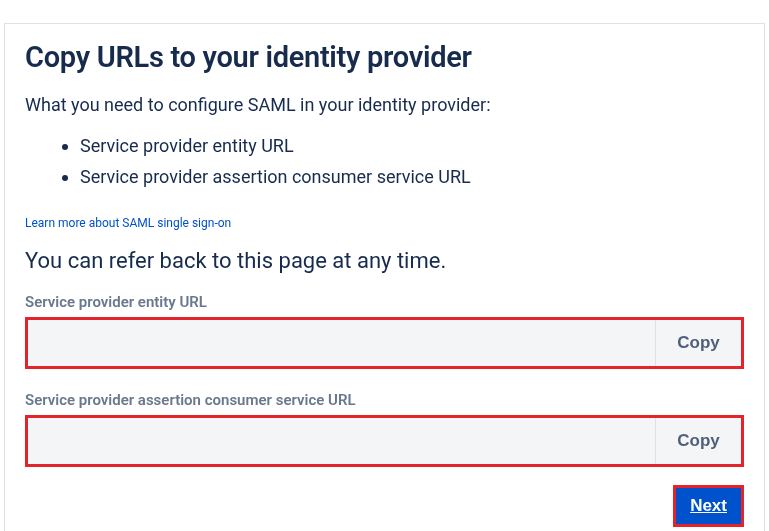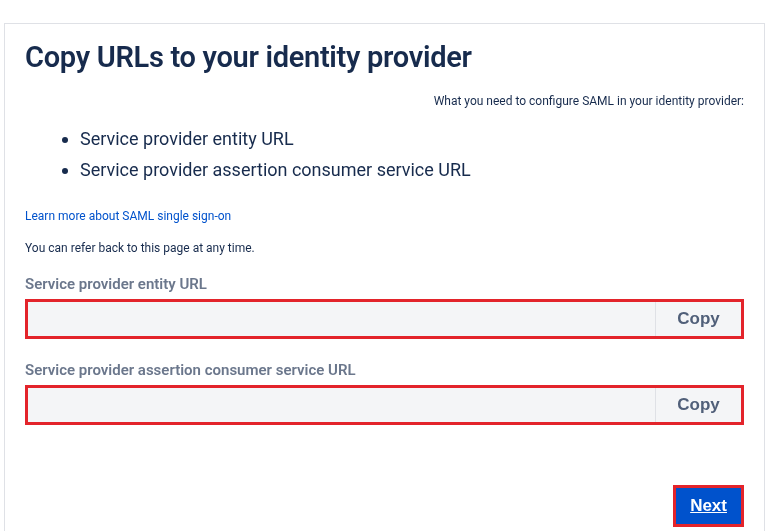--- a/index.html
+++ b/index.html
@@ -20,58 +20,57 @@
       margin-top: 19px;
     }
     .title {
       font-size: 29px;
       font-weight: 600;
       color: #172b4d;
       margin-bottom: 20px;
       letter-spacing: -0.3px;
     }
     .intro {
-      font-size: 12px;
+      font-size: 18px;
       color: #172b4d;
       margin-bottom: 16px;
-      text-align: right;
     }
     ul.bullets {
       list-style: disc;
       padding-left: 55px;
       margin-bottom: 20px;
     }
     ul.bullets li {
       font-size: 18px;
       color: #172b4d;
       line-height: 1.7;
     }
     .link {
       color: #0052cc;
       text-decoration: none;
       font-size: 12px;
       display: inline-block;
       margin-bottom: 18px;
       cursor: pointer;
     }
     .note {
-      font-size: 12px;
+      font-size: 22px;
       color: #172b4d;
       margin-bottom: 20px;
     }
     .field-label {
       font-size: 15px;
       color: #6b778c;
       font-weight: 600;
       margin-bottom: 6px;
     }
     .field-row {
       display: flex;
       border: 3px solid #e3242b;
-      height: 40px;
+      height: 52px;
       margin-bottom: 22px;
       background: #f4f5f7;
     }
     .field-input {
       flex: 1 1 auto;
       border: none;
       background: #f4f5f7;
       font-size: 16px;
       padding: 0 10px;
       outline: none;

